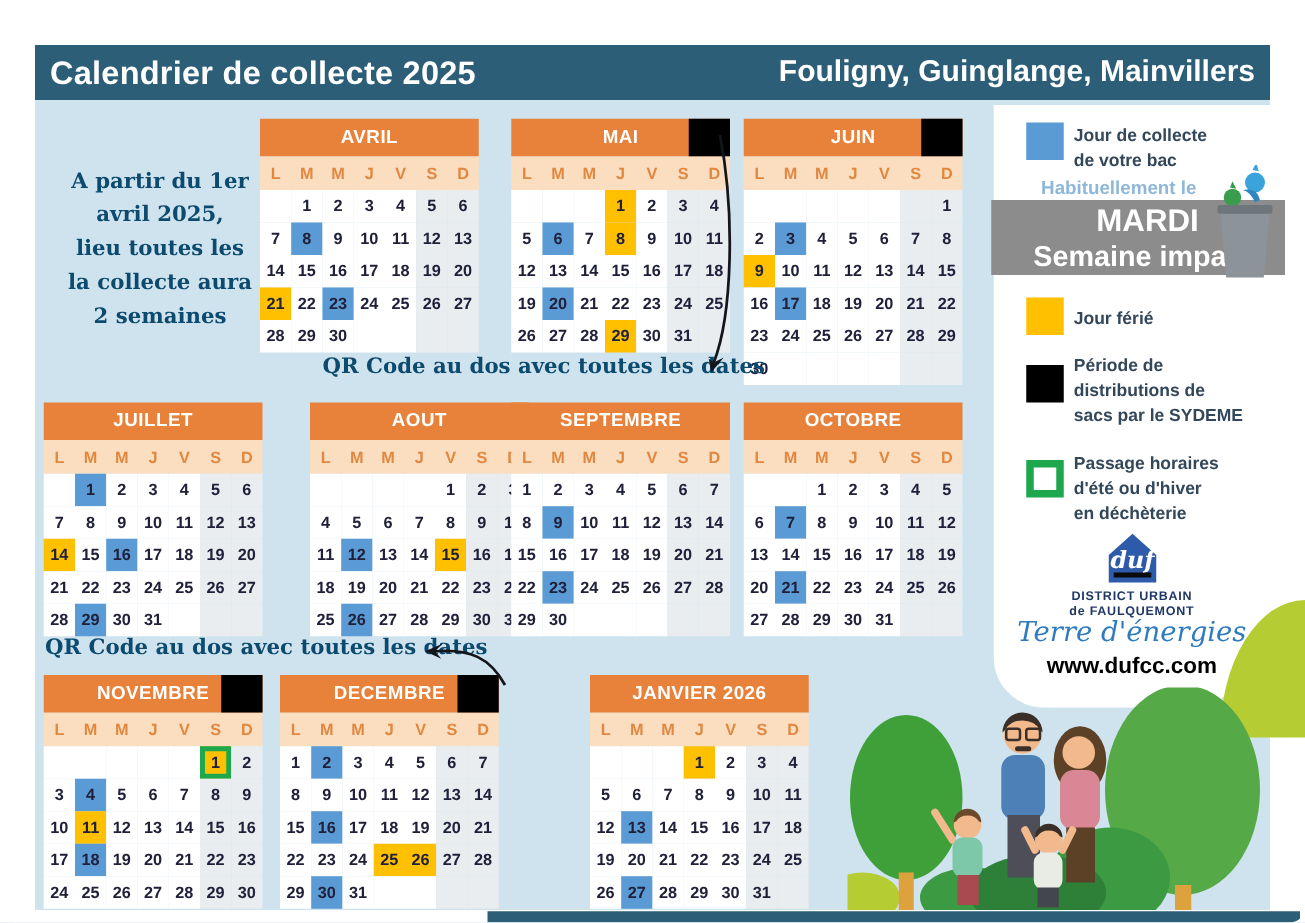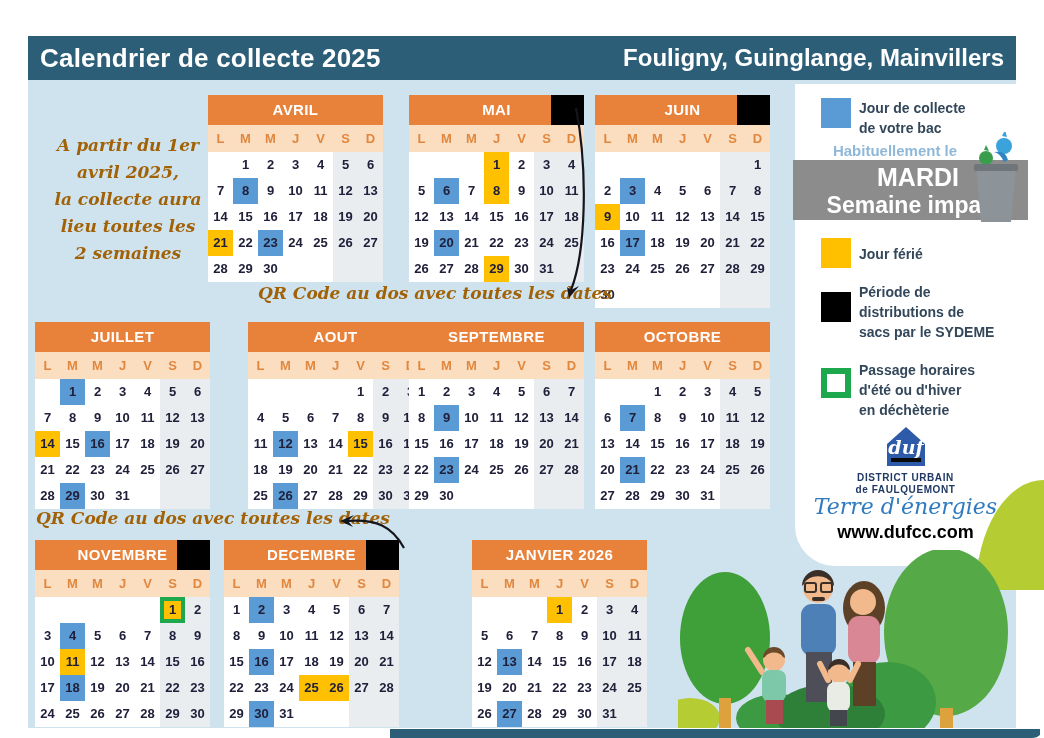--- a/index.html
+++ b/index.html
@@ -3,21 +3,21 @@
 <meta charset="utf-8">
 <style>
   html,body{margin:0;padding:0;}
   .page{position:relative;width:1044px;height:738px;background:#ffffff;font-family:"Liberation Sans",sans-serif;overflow:hidden;border-radius:12px;}
   .header{position:absolute;left:28px;top:36px;width:988px;height:44px;background:#2c5e78;color:#fff;}
   .header .title{position:absolute;left:12px;top:7px;font-size:26px;font-weight:bold;letter-spacing:.2px;}
   .header .communes{position:absolute;right:12px;top:8px;font-size:24px;font-weight:bold;}
   .content{position:absolute;left:28px;top:80px;width:988px;height:648px;background:#cfe3ef;}
 
   
-  .script{font-family:"DejaVu Serif",serif;font-style:italic;color:#a16207;}
+  .script{font-family:"DejaVu Serif",serif;color:#0c4a6e;}
   .note-left{position:absolute;left:6px;top:52px;width:188px;text-align:center;font-size:17px;line-height:27px;font-weight:bold;}
   .qr-note{position:absolute;font-size:17px;font-weight:bold;white-space:nowrap;}
   .qr1{left:230px;top:203px;}
   .qr2{left:8px;top:428px;}
 
   
   .month{position:absolute;width:175px;}
   .mtitle{position:relative;height:30px;background:#e8813a;color:#fff;font-weight:bold;font-size:15px;text-align:center;line-height:30px;letter-spacing:.4px;}
   .blackbox{position:absolute;right:0;top:0;width:33px;height:30px;background:#000;}
   .wdrow{display:flex;height:27px;background:#fbdec0;}
@@ -62,22 +62,22 @@
   <div class="header">
     <div class="title">Calendrier de collecte 2025</div>
     <div class="communes">Fouligny, Guinglange, Mainvillers</div>
   </div>
 
   <div class="content">
 
     <div class="note-left script">
       <div>A partir du 1er</div>
       <div>avril 2025,</div>
+      <div>lieu toutes les</div>
       <div>la collecte aura</div>
-      <div>lieu toutes les</div>
       <div>2 semaines</div>
     </div>
 
     <div id="months-layer">
         <div class="month" style="left: 180px; top: 15px;">
           <div class="mtitle">AVRIL</div>
           <div class="wdrow">
             <div class="wd">L</div>
             <div class="wd">M</div>
             <div class="wd">M</div>

